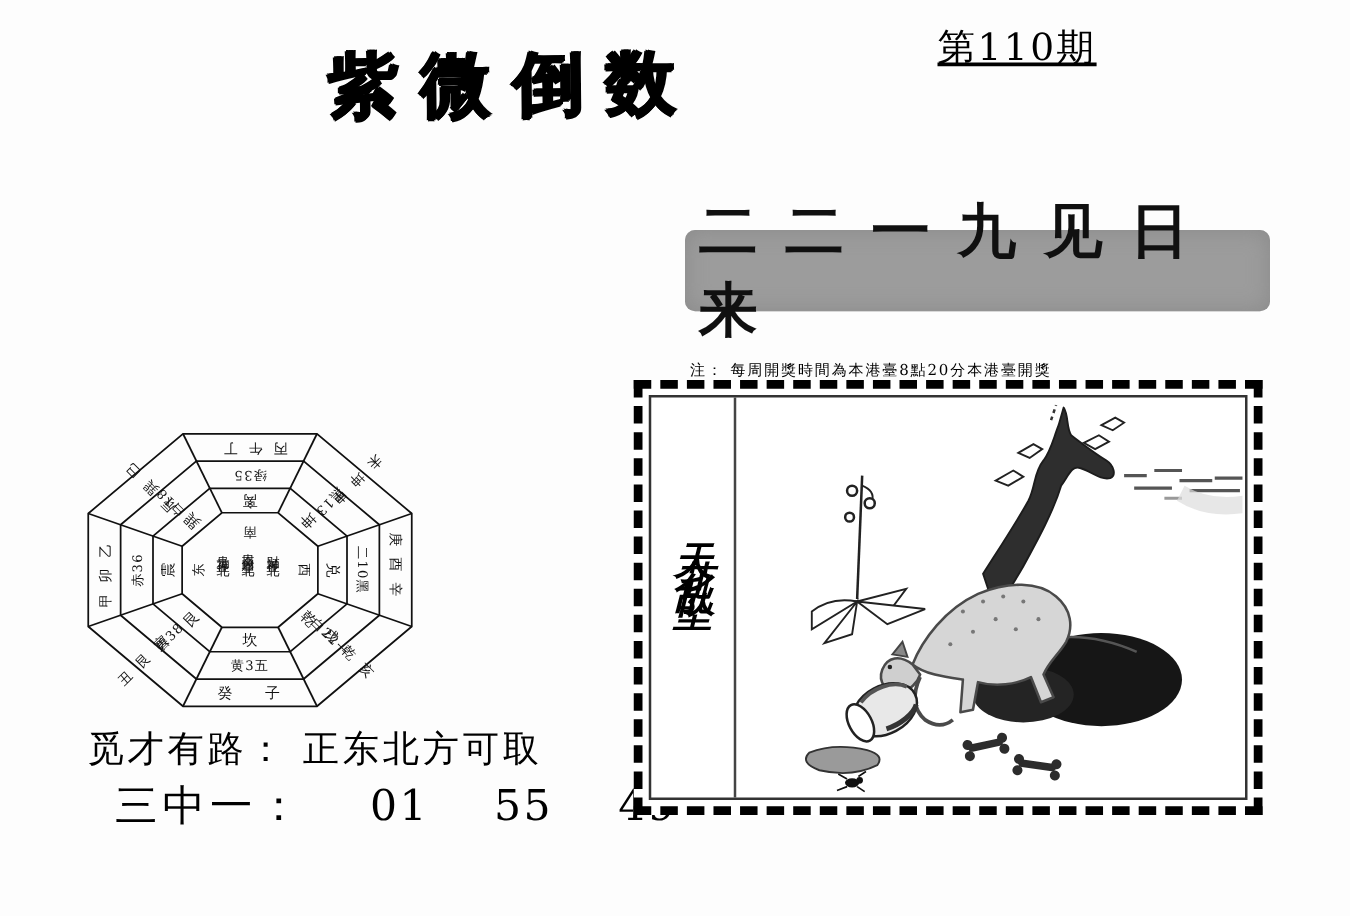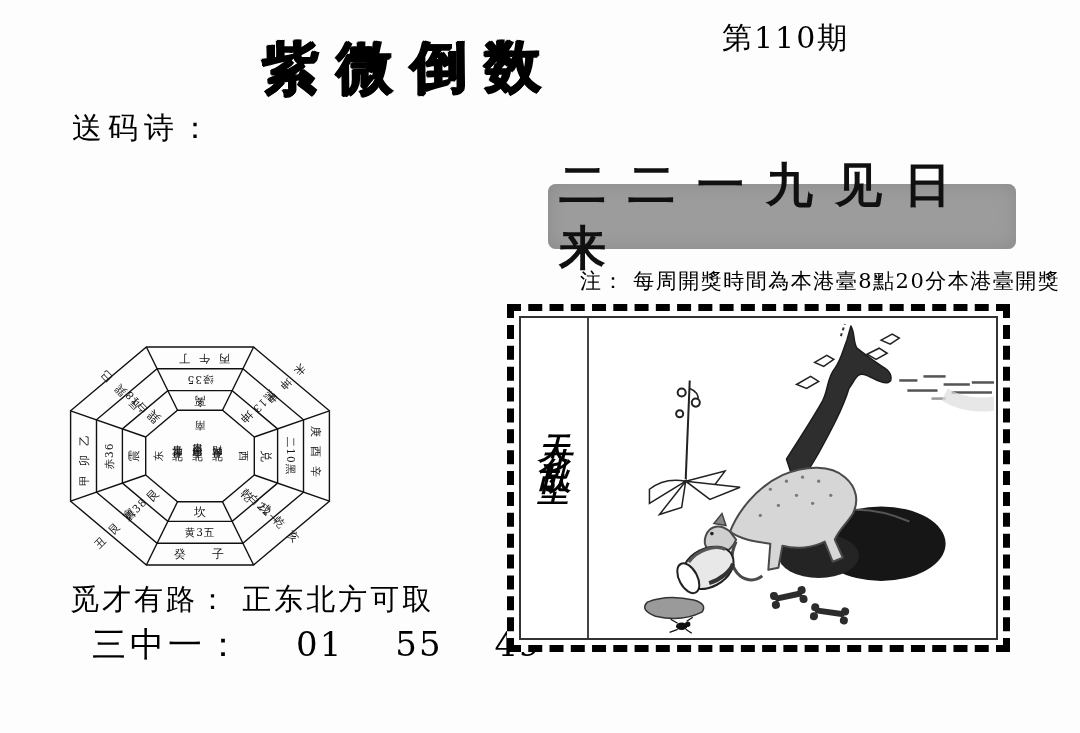--- a/index.html
+++ b/index.html
@@ -4,21 +4,21 @@
 <style>
   html,body{margin:0;padding:0;background:#fff;}
   #page{position:relative;width:1080px;height:733px;background:#fdfdfd;overflow:hidden;
         font-family:"DejaVu Serif","Liberation Serif",serif;color:#000;}
   .abs{position:absolute;}
 
   
   #main-title{left:262px;top:30px;font-size:56px;font-weight:900;letter-spacing:18px;
     text-shadow:2px 0 0 #000,0 2px 0 #000,1px 1px 0 #000,-1px 1px 0 #000;
     transform:rotate(-.6deg);}
-  #issue-no{left:722px;top:18px;font-size:30px;letter-spacing:2px;}
+  #issue-no{left:750px;top:18px;font-size:30px;letter-spacing:2px;text-decoration:underline;}
 
   
   #poem-label{left:72px;top:108px;font-size:30px;letter-spacing:6px;}
   #poem{left:50px;top:138px;font-size:43px;font-weight:900;line-height:49px;letter-spacing:3px;
     text-shadow:1px 0 0 #000;}
   #hint-line{left:70px;top:580px;font-size:29px;letter-spacing:3px;}
   #pick-line{left:92px;top:622px;font-size:34px;letter-spacing:4px;}
   #pick-line .num{margin-left:52px;letter-spacing:2px;}
   #pick-line .num:first-of-type{margin-left:20px;}
 
@@ -34,40 +34,39 @@
   .vcol{writing-mode:vertical-rl;text-orientation:upright;letter-spacing:2px;}
 
   
   #special-label{left:536px;top:126px;font-size:44px;font-weight:900;letter-spacing:6px;
     text-shadow:1.5px 0 0 #000,0 1.5px 0 #000;}
   #special-highlight{left:548px;top:184px;width:468px;height:65px;background:#9c9c9c;
     border-radius:8px;display:flex;align-items:center;justify-content:center;
     box-shadow:inset 0 0 18px #8a8a8a;}
   #special-highlight span{font-size:47px;letter-spacing:22px;color:#101010;font-weight:700;
     transform:translateX(11px);}
-  #draw-note{left:552px;top:267px;font-size:21px;letter-spacing:1.5px;margin-left:28px;}
+  #draw-note{left:552px;top:288px;font-size:12px;letter-spacing:1.5px;}
 
   
   #frame{left:507px;top:304px;width:503px;height:348px;border:7px dashed #000;box-sizing:border-box;background:#fff;}
   #frame-inner{position:absolute;inset:5px;border:2px solid #333;}
   #caption-col{position:absolute;left:0;top:0;bottom:0;width:66px;border-right:2px solid #444;}
   #picture-caption{position:absolute;left:50%;top:92px;transform:translateX(-50%);
     writing-mode:vertical-rl;text-orientation:upright;font-size:31px;font-weight:bold;
     letter-spacing:13px;font-style:italic;}
   #ink-drawing{position:absolute;left:68px;top:0;right:0;bottom:0;}
 </style>
 </head>
 <body>
 
 <div id="page">
 
   <div class="abs" id="main-title">紫微倒数</div>
   <div class="abs" id="issue-no">第110期</div>
 
-  <div class="abs" id="poem-label">送码诗：</div>
 
   <svg class="abs" id="compass" width="292" height="246" viewBox="0 0 292 246" xmlns="http://www.w3.org/2000/svg">
     <polygon points="275.4,167.2 199.6,231 92.4,231 16.6,167.2 16.6,76.8 92.4,13 199.6,13 275.4,76.8"></polygon>
     <polygon points="249.5,158.2 188.9,209.2 103.1,209.2 42.5,158.2 42.5,85.8 103.1,34.8 188.9,34.8 249.5,85.8"></polygon>
     <polygon points="223.6,149.1 178.2,187.4 113.8,187.4 68.4,149.1 68.4,94.9 113.8,56.6 178.2,56.6 223.6,94.9"></polygon>
     <polygon points="200.3,141 168.5,167.8 123.5,167.8 91.7,141 91.7,103 123.5,76.2 168.5,76.2 200.3,103"></polygon>
     <g>
       <line x1="275.4" y1="167.2" x2="200.3" y2="141"></line>
       <line x1="199.6" y1="231" x2="168.5" y2="167.8"></line>
       <line x1="92.4" y1="231" x2="123.5" y2="167.8"></line>

